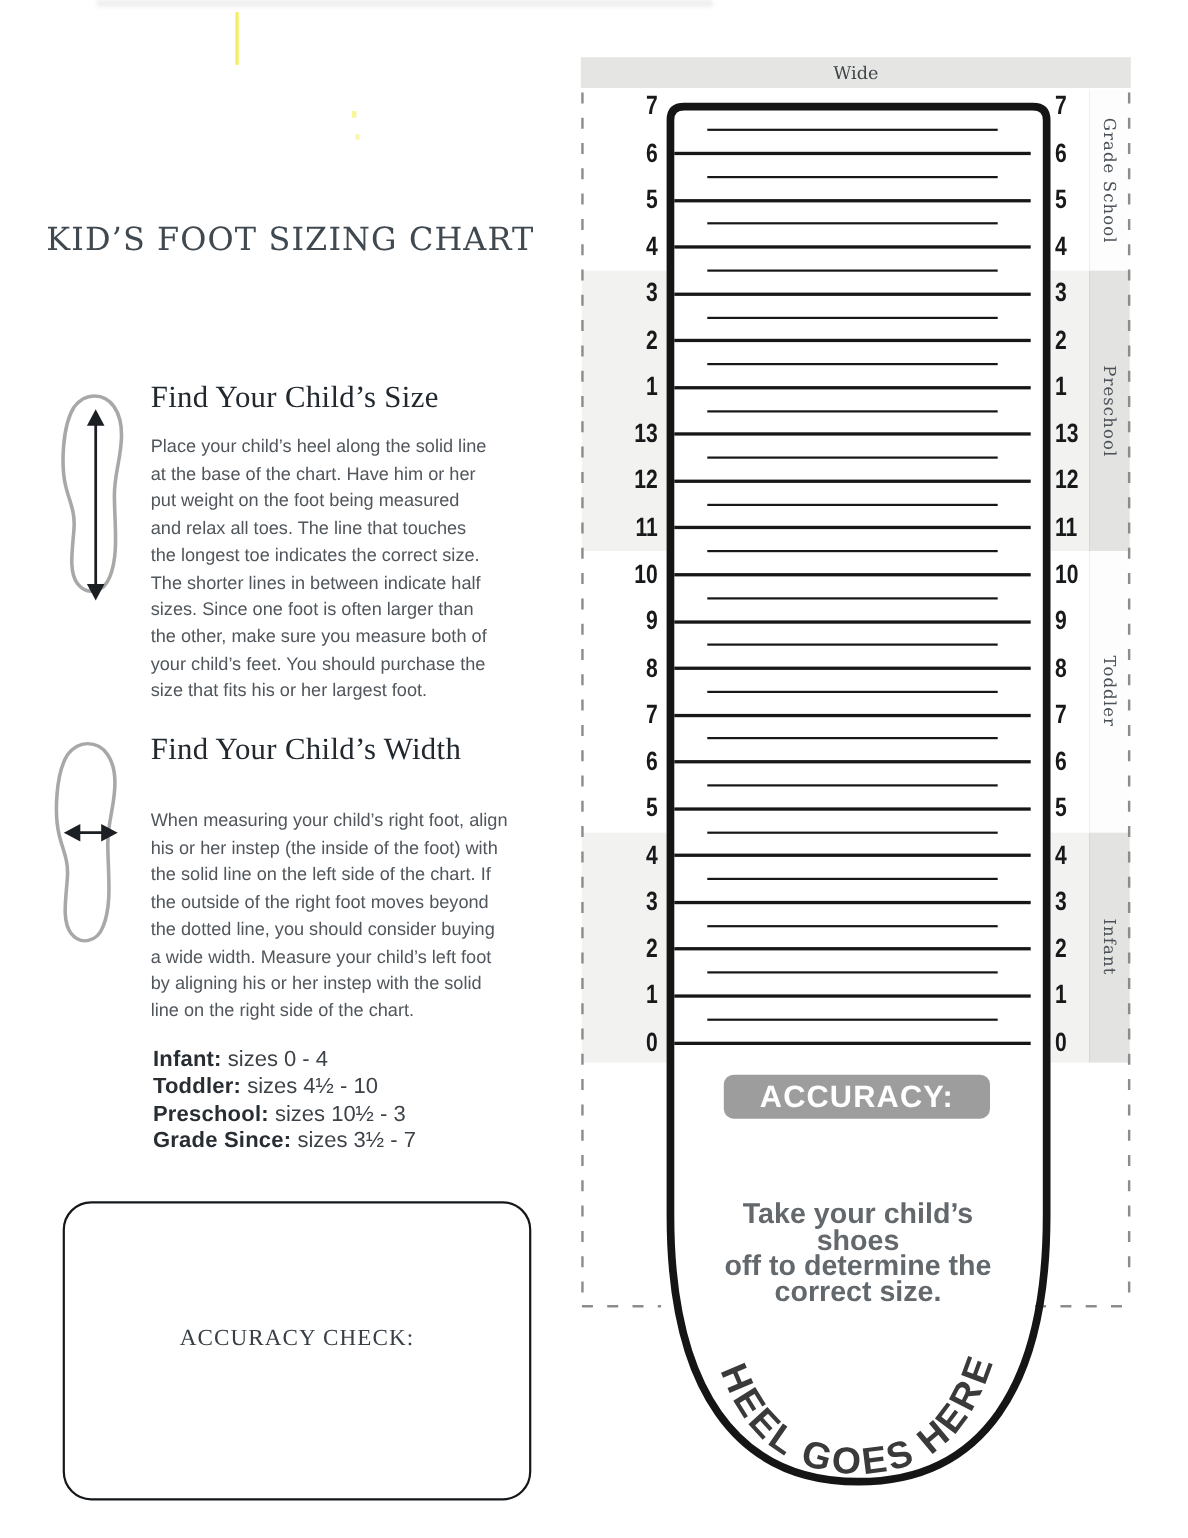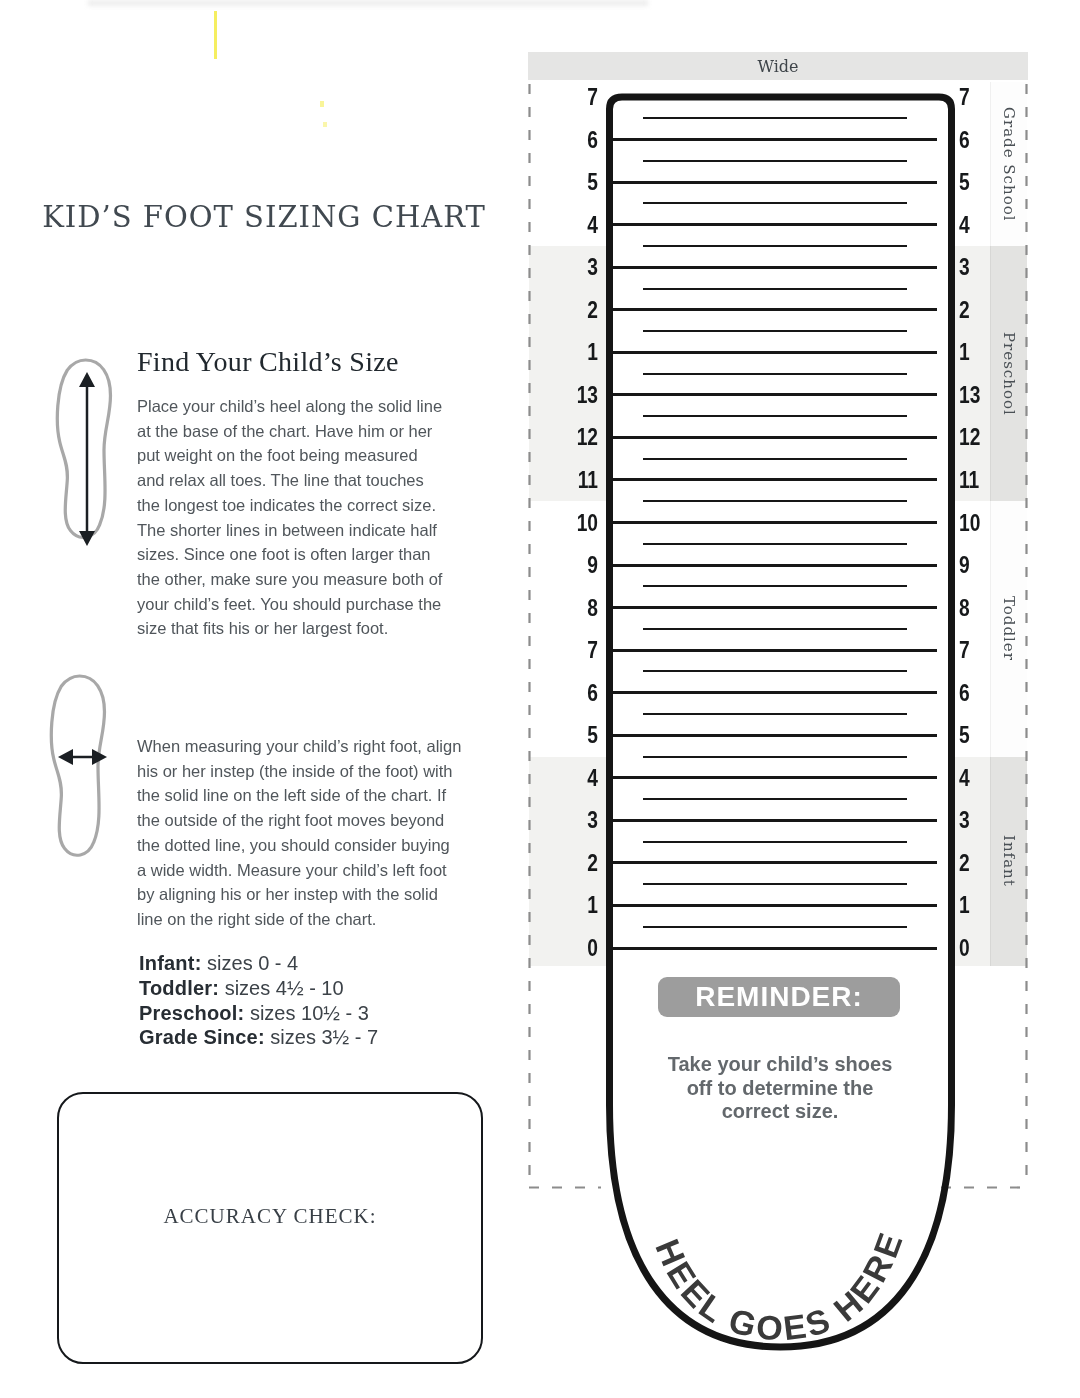--- a/index.html
+++ b/index.html
@@ -46,22 +46,22 @@
          font-weight:bold;font-size:24px;color:#17191b;}
   .size-num.ln{text-align:right;transform:scaleX(.8);transform-origin:100% 50%;}
   .size-num.rn{text-align:left;transform:scaleX(.8);transform-origin:0 50%;}
   .cline{position:absolute;background:#171717;z-index:2;}
   .cline.major{height:3px;}
   .cline.minor{height:2px;}
   #overlay{position:absolute;left:0;top:0;z-index:3;pointer-events:none;}
   .badge{position:absolute;left:658px;top:977px;width:242px;height:40px;background:#9d9d9d;
          border-radius:9px;display:flex;align-items:center;justify-content:center;z-index:4;
          color:#ffffff;font-weight:bold;font-size:28px;letter-spacing:1px;}
-  .reminder-txt{position:absolute;left:640px;top:1053px;width:280px;text-align:center;z-index:4;
-         font-size:20px;line-height:23.5px;font-weight:700;color:#63686c;white-space:pre-line;}
+  .reminder-txt{position:absolute;left:640px;top:1092px;width:280px;text-align:center;z-index:4;
+         font-size:26px;line-height:23.5px;font-weight:700;color:#63686c;white-space:pre-line;}
 </style>
 </head>
 <body>
 
 <div class="page">
 
   <div class="smudge"></div>
   <div class="yline"></div>
   <div class="ydot1"></div>
   <div class="ydot2"></div>
@@ -73,20 +73,21 @@
 at the base of the chart. Have him or her
 put weight on the foot being measured
 and relax all toes. The line that touches
 the longest toe indicates the correct size.
 The shorter lines in between indicate half
 sizes. Since one foot is often larger than
 the other, make sure you measure both of
 your child’s feet. You should purchase the
 size that fits his or her largest foot.</div>
 
+  <div class="h-serif" style="top:666px;">Find Your Child’s Width</div>
   <div class="body-txt" style="top:716px;margin-top:18px;">When measuring your child’s right foot, align
 his or her instep (the inside of the foot) with
 the solid line on the left side of the chart. If
 the outside of the right foot moves beyond
 the dotted line, you should consider buying
 a wide width. Measure your child’s left foot
 by aligning his or her instep with the solid
 line on the right side of the chart.</div>
 
   <div class="legend">
@@ -238,18 +239,18 @@
     </g>
 
     <g>
       <use href="#sole" transform="translate(44,673) scale(1.08,1.02)" fill="none" stroke="#a8a8a8" stroke-width="3" vector-effect="non-scaling-stroke" style="vector-effect:non-scaling-stroke"></use>
       <line x1="68" y1="757" x2="97" y2="757" stroke="#1b1f23" stroke-width="2.5"></line>
       <path d="M58,757 l15,-8 v16 z" fill="#1b1f23"></path>
       <path d="M107,757 l-15,-8 v16 z" fill="#1b1f23"></path>
     </g>
   </svg>
 
-  <div class="badge">REMINDER:</div>
+  <div class="badge">ACCURACY:</div>
   <div class="reminder-txt">Take your child’s shoes
 off to determine the
 correct size.</div>
 
 </div>
 
 </body></html>

